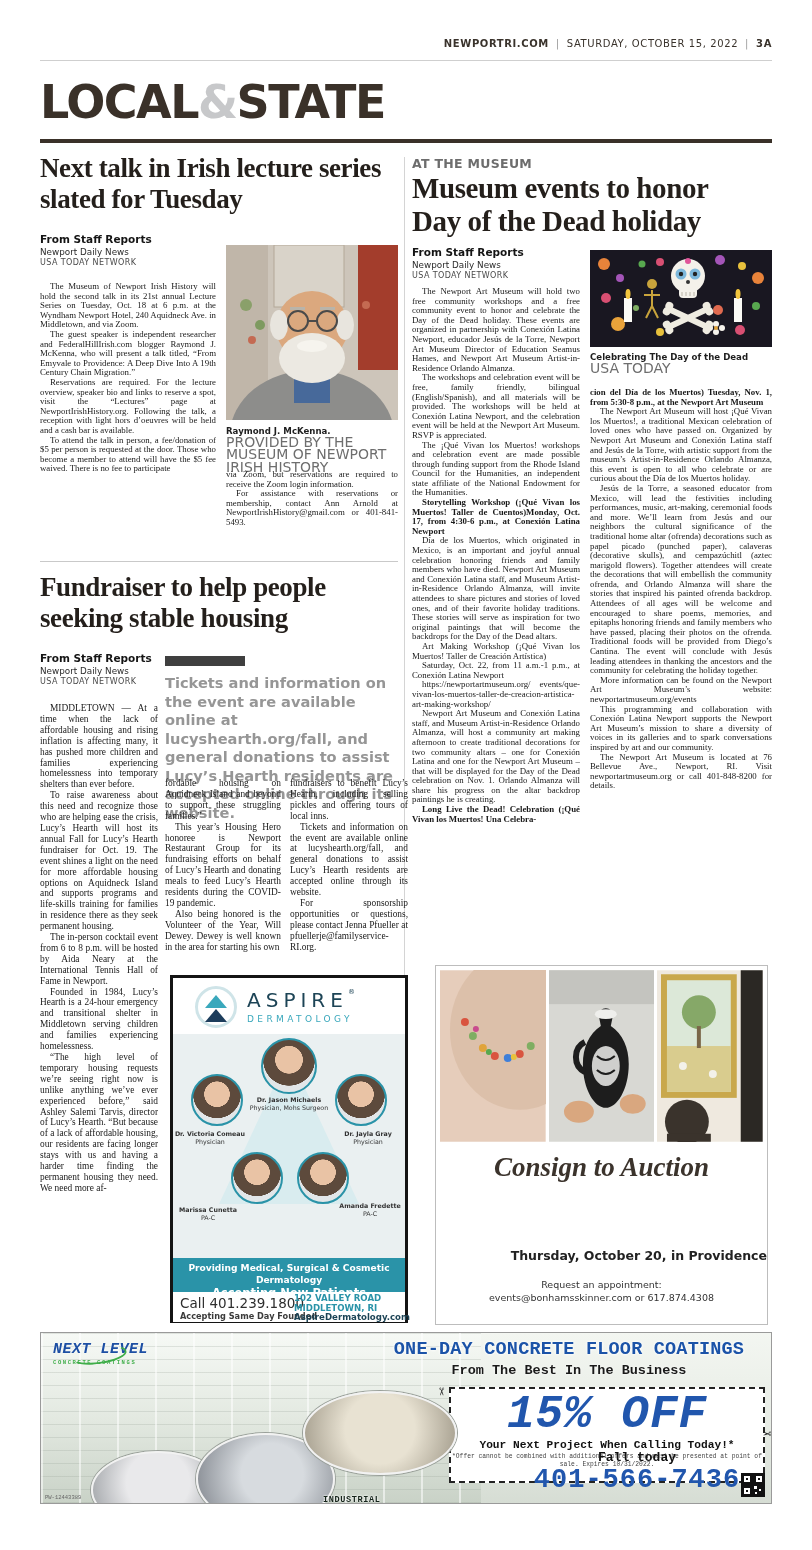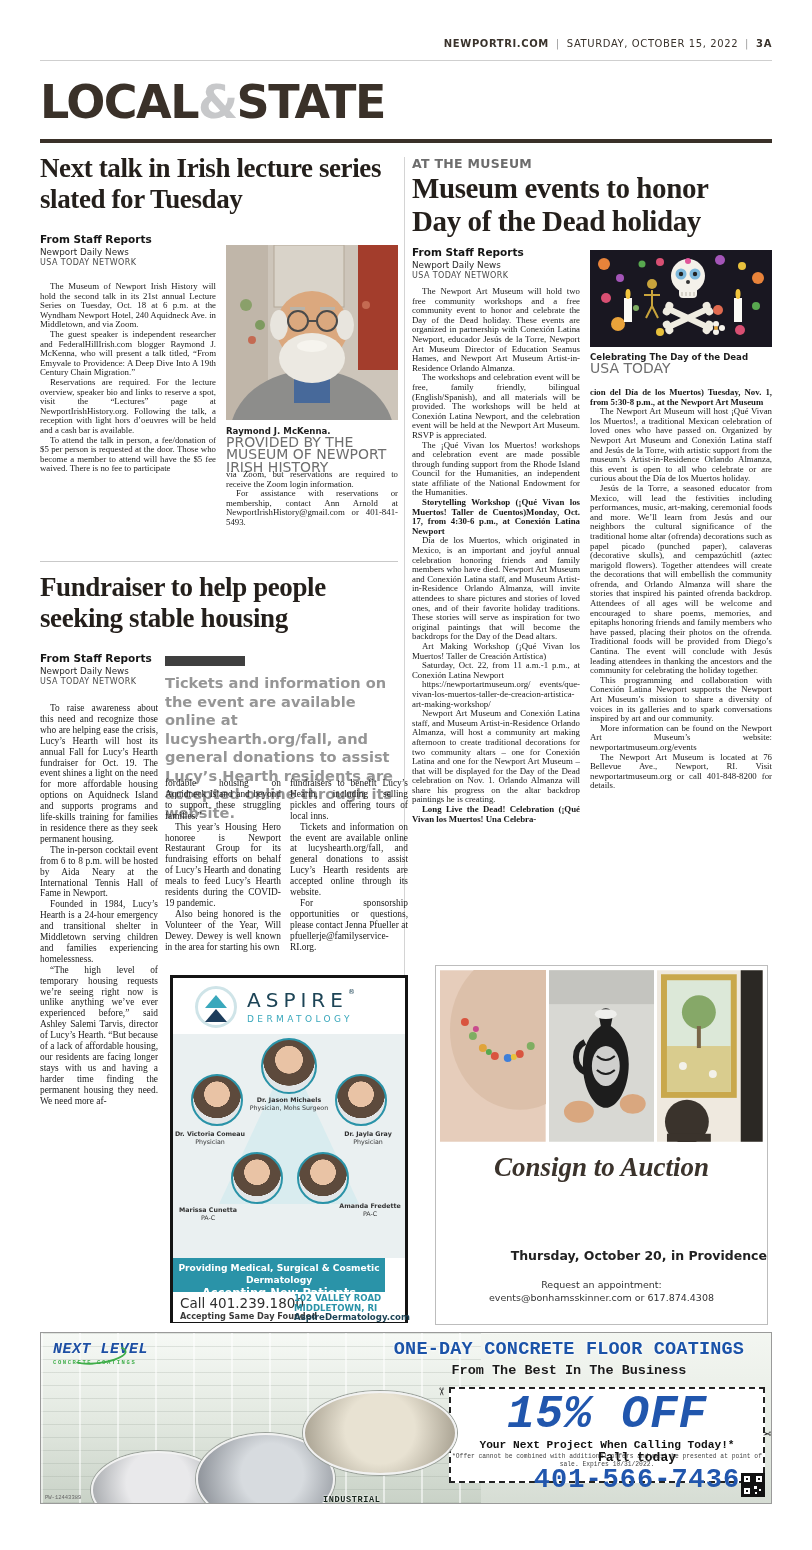--- a/index.html
+++ b/index.html
@@ -55,21 +55,21 @@
   .asp-name{position:absolute;left:74px;top:4px;font-size:20px;letter-spacing:5px;color:#1d4456;font-weight:normal;}
   .asp-reg{font-size:7px;vertical-align:top;}
   .asp-sub{position:absolute;left:74px;top:30px;font-size:9px;letter-spacing:3.4px;color:#3aa8bc;}
   .asp-photos{position:absolute;top:56px;left:0;width:232px;height:224px;background:#eaf0f1;overflow:hidden;}
   .asp-wm{position:absolute;left:46px;top:20px;width:0;height:0;border-left:70px solid transparent;
           border-right:70px solid transparent;border-bottom:150px solid #d9ecef;}
   .headshot{position:absolute;border-radius:50%;border:2px solid #2a93a8;box-sizing:border-box;
             background:radial-gradient(circle at 50% 38%, #e9c3a5 0 33%, #5d4a3c 34% 62%, #e2e6e8 63%);}
   .hs-label{position:absolute;font-size:6.3px;line-height:7.5px;color:#333;text-align:center;}
   .hs-label .nm{font-weight:bold;}
-  .asp-banner{position:absolute;top:280px;left:0;width:212px;height:34px;background:#2a93a8;color:#fff;
+  .asp-banner{position:absolute;top:280px;left:0;width:232px;height:34px;background:#2a93a8;color:#fff;
               text-align:center;font-weight:bold;}
   .asp-banner .l1{font-size:9.1px;line-height:12px;padding-top:4px;}
   .asp-banner .l2{font-size:11.5px;line-height:14px;}
   .asp-bottom{position:absolute;top:314px;left:0;width:232px;height:30px;background:#fff;}
   .asp-call{position:absolute;left:7px;top:3px;font-size:13.5px;color:#2e2e2e;}
   .asp-call-sub{position:absolute;left:7px;top:19px;font-size:8.2px;font-weight:bold;color:#3b3b3b;}
   .asp-addr{position:absolute;right:6px;top:2px;text-align:left;width:105px;font-weight:bold;
             font-size:8.6px;line-height:9.5px;color:#2a93a8;}
   .asp-web{color:#1d4456;}
 
@@ -198,20 +198,21 @@
   <div class="abs byline" style="left:40px;top:652px;">
     <div class="auth">From Staff Reports</div>
     <div class="org">Newport Daily News</div>
     <div class="net">USA TODAY NETWORK</div>
   </div>
 
   <div class="pq-bar" style="left:165px;top:656px;"></div>
   <div class="pullquote" style="left:165px;top:674px;width:243px;">Tickets and information on the event are available online at lucyshearth.org/fall, and general donations to assist Lucy’s Hearth residents are accepted online through its website.</div>
 
   <div class="abs bodycol" style="left:40px;top:703px;width:118px;height:630px;font-size:9.4px;line-height:10.9px;">
+    <p>MIDDLETOWN — At a time when the lack of affordable housing and rising inflation is affecting many, it has pushed more children and families experiencing homelessness into temporary shelters than ever before.</p>
     <p>To raise awareness about this need and recognize those who are helping ease the crisis, Lucy’s Hearth will host its annual Fall for Lucy’s Hearth fundraiser for Oct. 19. The event shines a light on the need for more affordable housing options on Aquidneck Island and supports programs and life-skills training for families in residence there as they seek permanent housing.</p>
     <p>The in-person cocktail event from 6 to 8 p.m. will be hosted by Aida Neary at the International Tennis Hall of Fame in Newport.</p>
     <p>Founded in 1984, Lucy’s Hearth is a 24-hour emergency and transitional shelter in Middletown serving children and families experiencing homelessness.</p>
     <p>“The high level of temporary housing requests we’re seeing right now is unlike anything we’ve ever experienced before,” said Ashley Salemi Tarvis, director of Lucy’s Hearth. “But because of a lack of affordable housing, our residents are facing longer stays with us and having a harder time finding the permanent housing they need. We need more af-</p>
   </div>
   <div class="abs bodycol" style="left:165px;top:778px;width:116px;height:186px;font-size:9.4px;line-height:10.9px;">
     <p class="ni">fordable housing on Aquidneck Island and beyond to support these struggling families.”</p>
     <p>This year’s Housing Hero honoree is Newport Restaurant Group for its fundraising efforts on behalf of Lucy’s Hearth and donating meals to feed Lucy’s Hearth residents during the COVID-19 pandemic.</p>
     <p>Also being honored is the Volunteer of the Year, Will Dewey. Dewey is well known in the area for starting his own</p>
   </div>
@@ -306,22 +307,22 @@
   </div>
   <div class="abs caption" style="left:590px;top:352px;width:182px;">
     <div class="cname">Celebrating The Day of the Dead</div>
     <div class="credit">USA TODAY</div>
   </div>
 
   <div class="abs bodycol" style="left:590px;top:388px;width:182px;height:574px;">
     <p class="b ni">cion del Día de los Muertos) Tuesday, Nov. 1, from 5:30-8 p.m., at the Newport Art Museum</p>
     <p>The Newport Art Museum will host ¡Qué Vivan los Muertos!, a traditional Mexican celebration of loved ones who have passed on. Organized by Newport Art Museum and Conexión Latina staff and Jesús de la Torre, with artistic support from the museum’s Artist-in-Residence Orlando Almanza, this event is open to all who celebrate or are curious about the Día de los Muertos holiday.</p>
     <p>Jesús de la Torre, a seasoned educator from Mexico, will lead the festivities including performances, music, art-making, ceremonial foods and more. We’ll learn from Jesús and our neighbors the cultural significance of the traditional home altar (ofrenda) decorations such as papel picado (punched paper), calaveras (decorative skulls), and cempazúchitl (aztec marigold flowers). Together attendees will create the decorations that will embellish the community ofrenda, and Orlando Almanza will share the stories that inspired his painted ofrenda backdrop. Attendees of all ages will be welcome and encouraged to share poems, memories, and epitaphs honoring friends and family members who have passed, placing their photos on the ofrenda. Traditional foods will be provided from Diego’s Cantina. The event will conclude with Jesús leading attendees in thanking the ancestors and the community for celebrating the holiday together.</p>
+    <p>More information can be found on the Newport Art Museum’s website: newportartmuseum.org/events</p>
     <p>This programming and collaboration with Conexión Latina Newport supports the Newport Art Museum’s mission to share a diversity of voices in its galleries and to spark conversations inspired by art and our community.</p>
-    <p>More information can be found on the Newport Art Museum’s website: newportartmuseum.org/events</p>
     <p>The Newport Art Museum is located at 76 Bellevue Ave., Newport, RI. Visit newportartmuseum.org or call 401-848-8200 for details.</p>
   </div>
 
   <div class="aspire">
     <div class="asp-logo-row">
       <div class="asp-mark">
         <div class="asp-chev t"></div>
         <div class="asp-chev b2"></div>
       </div>
       <div class="asp-name"><span>ASPIRE</span><span class="asp-reg">®</span></div>

